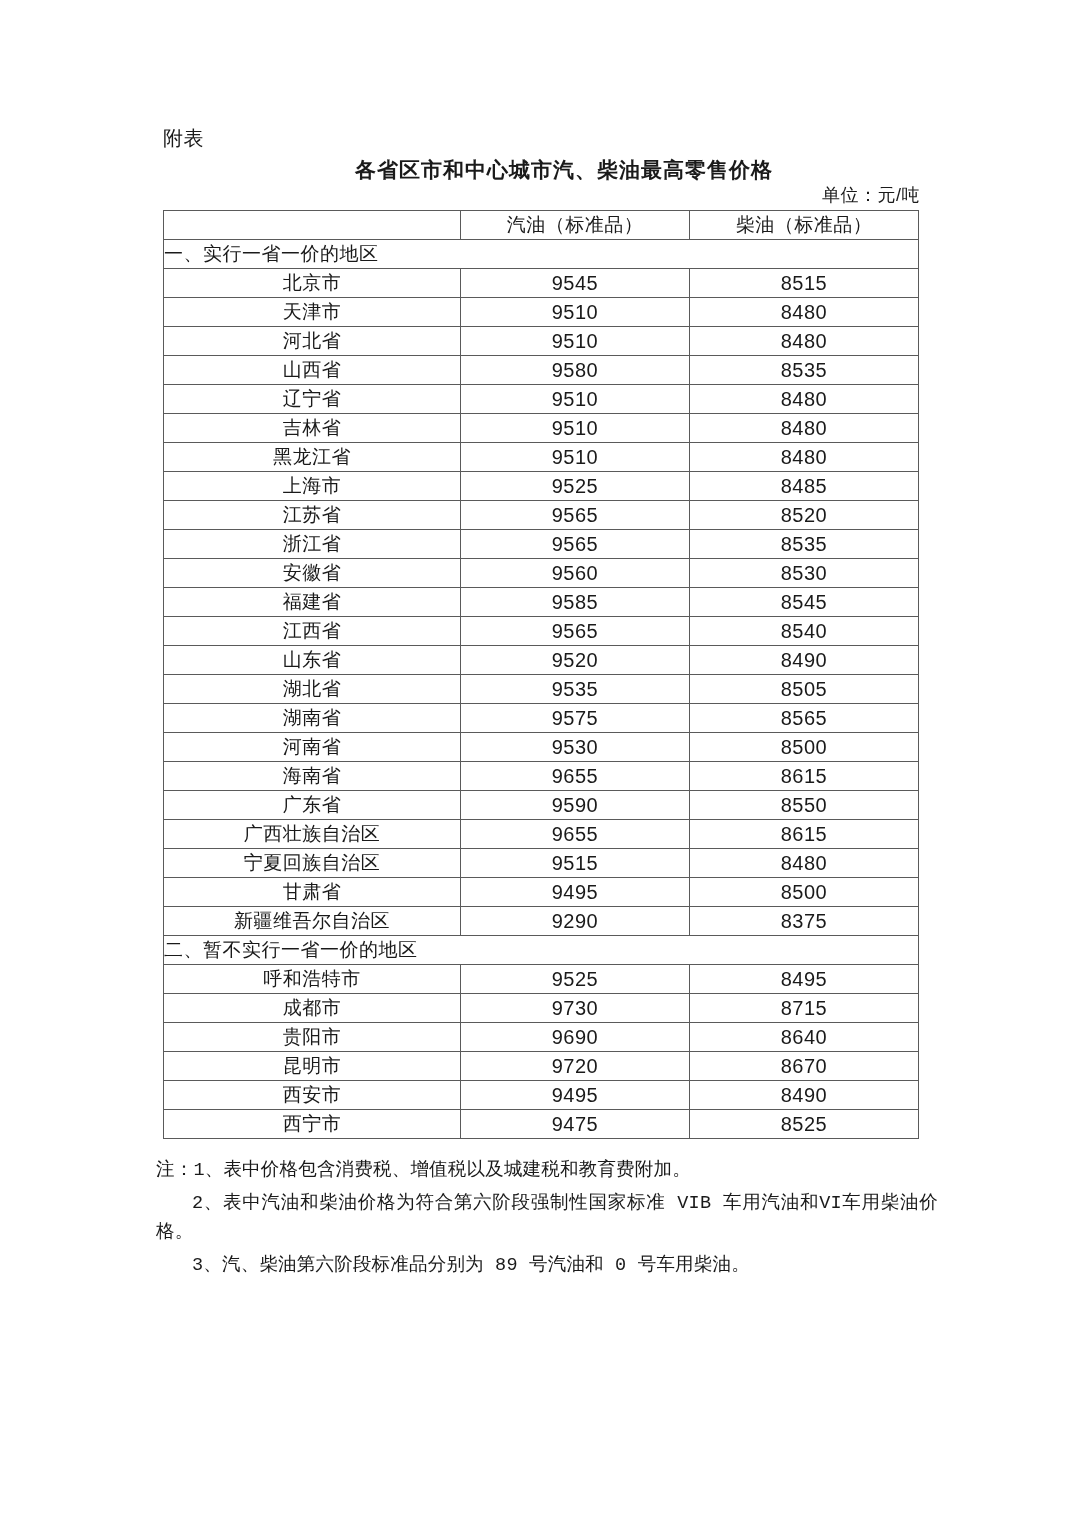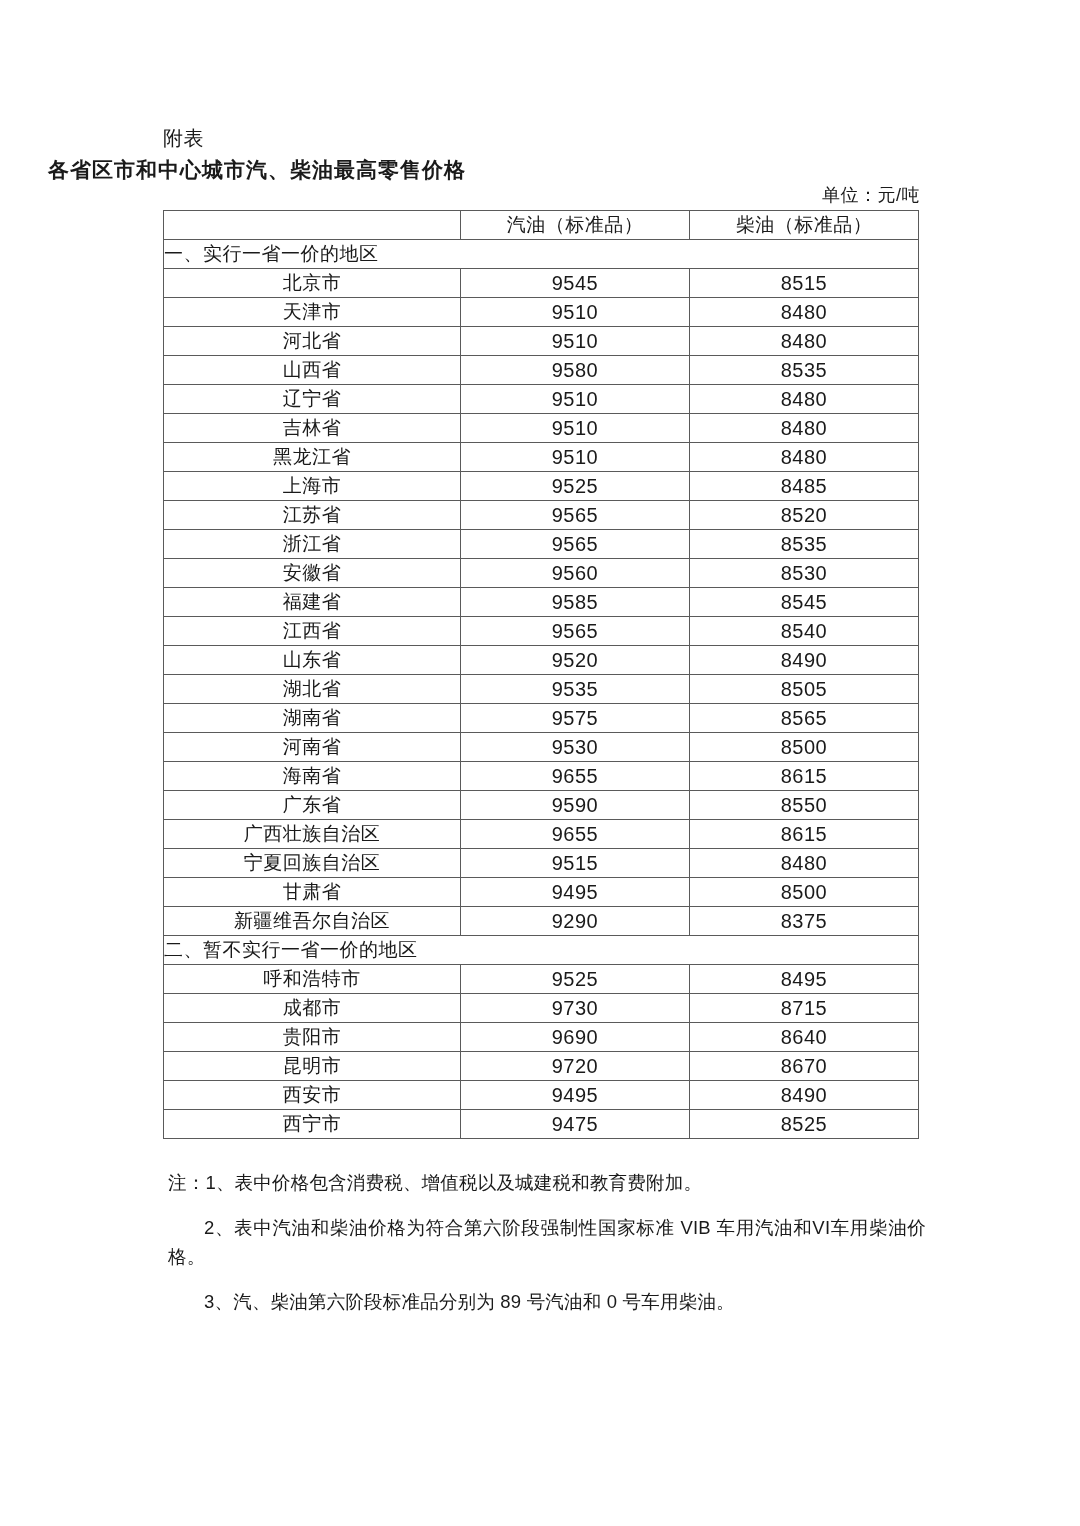--- a/index.html
+++ b/index.html
@@ -27,21 +27,21 @@
     top: 124px;
     font-size: 20px;
     line-height: 28px;
     letter-spacing: 0.5px;
   }
   .doc-title {
     position: absolute;
     left: 0;
     right: 0;
     top: 156px;
-    text-align: left;
+    text-align: center;
     font-size: 21px;
     font-weight: 700;
     letter-spacing: 1px;
     padding-left: 48px;
   }
   .unit-label {
     position: absolute;
     right: 160px;
     top: 183px;
     font-size: 18px;
@@ -98,22 +98,23 @@
     position: absolute;
     left: 152px;
     top: 1152px;
     width: 790px;
     font-size: 18.5px;
     line-height: 29px;
     letter-spacing: 0.2px;
     text-align: justify;
   }
   .notes p {
-    margin: 16px;
+    margin: 4px;
     text-indent: 0;
+    font-family: Liberation Mono, monospace;
   }
   .notes p.indented {
     text-indent: 36px;
   }
 </style>
 </head>
 <body>
 
 <div class="page">
 

